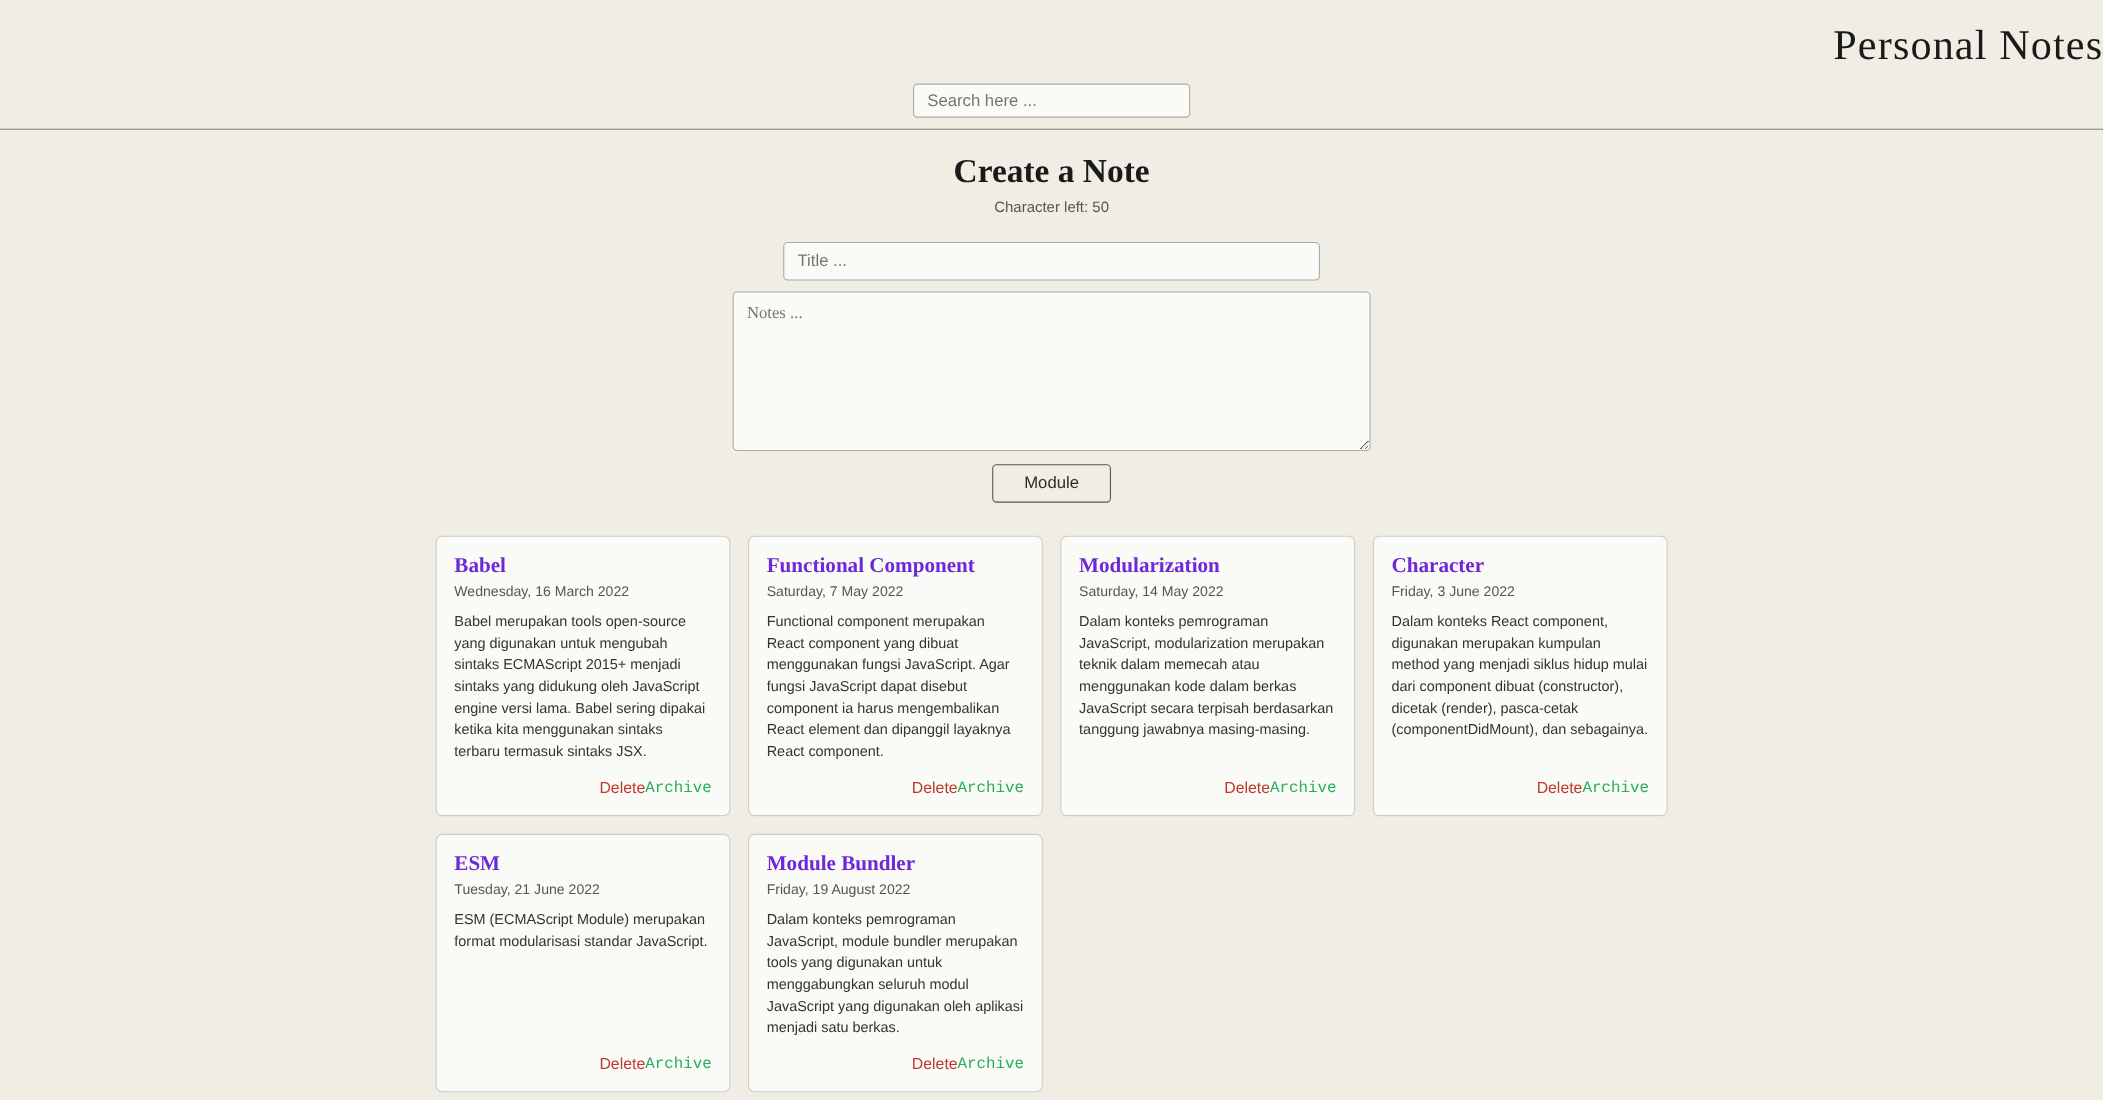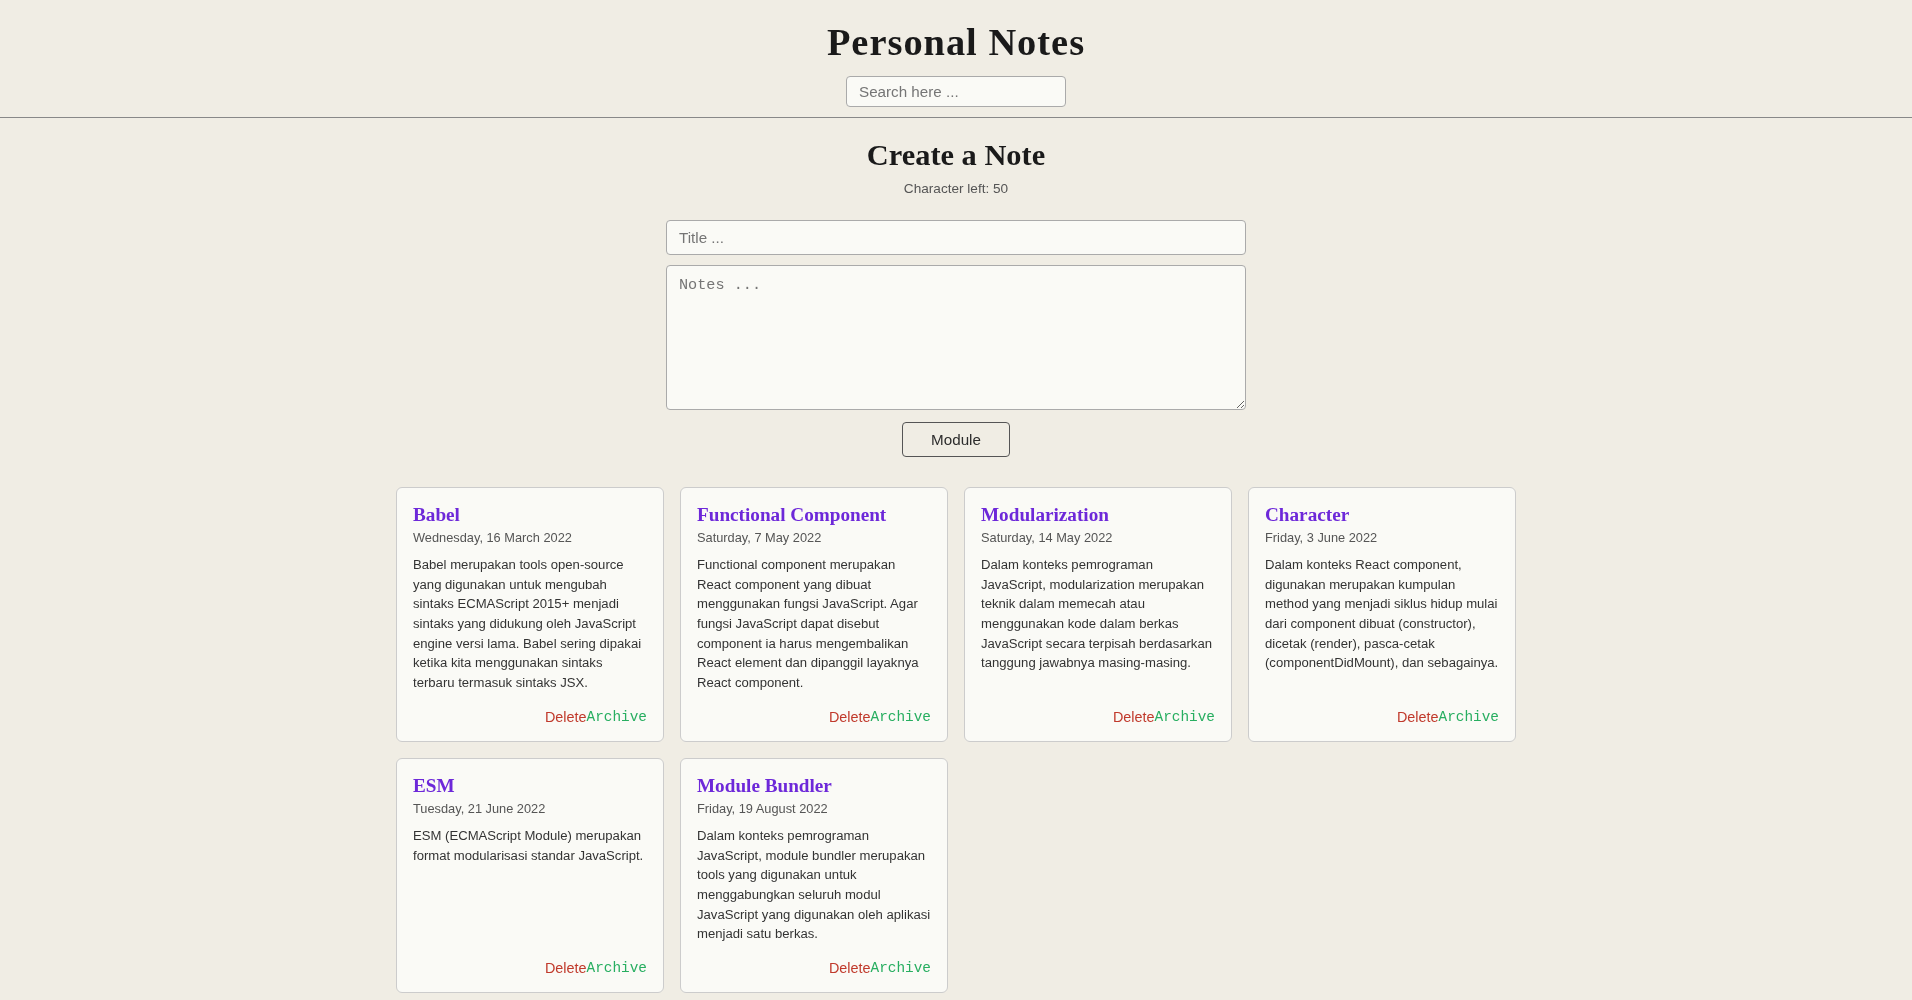--- a/index.html
+++ b/index.html
@@ -16,28 +16,29 @@
     }
 
     header {
       text-align: center;
       padding: 20px 0 10px;
       border-bottom: 1.5px solid #888;
     }
 
     header h1 {
       font-size: 2.4rem;
-      font-weight: 700;
+      font-weight: 400;
       color: #1a1a1a;
       letter-spacing: 1px;
       margin-bottom: 12px;
+      text-align: right;
     }
 
     .search-input {
-      width: 220px;
+      width: 252px;
       padding: 6px 12px;
       border: 1px solid #aaa;
       border-radius: 4px;
       background: #fafaf6;
       font-size: 0.95rem;
       color: #888;
       outline: none;
       font-family: Arial, sans-serif;
     }
 
@@ -60,21 +61,21 @@
     }
 
     .char-count {
       font-size: 0.85rem;
       color: #555;
       margin-bottom: 24px;
       font-family: Arial, sans-serif;
     }
 
     .title-input {
-      width: 580px;
+      width: 488px;
       padding: 8px 12px;
       border: 1px solid #aaa;
       border-radius: 4px;
       background: #fafaf6;
       font-size: 0.95rem;
       color: #aaa;
       font-family: Arial, sans-serif;
       outline: none;
       display: block;
       margin: 0 auto 10px;
@@ -82,21 +83,21 @@
 
     .notes-textarea {
       width: 580px;
       height: 145px;
       padding: 10px 12px;
       border: 1px solid #aaa;
       border-radius: 4px;
       background: #fafaf6;
       font-size: 0.95rem;
       color: #aaa;
-      font-family: Liberation Mono, monospace;
+      font-family: Liberation Serif, serif;
       outline: none;
       resize: vertical;
       display: block;
       margin: 0 auto 12px;
     }
 
     .create-btn {
       padding: 8px 28px;
       border: 1.5px solid #555;
       border-radius: 4px;

